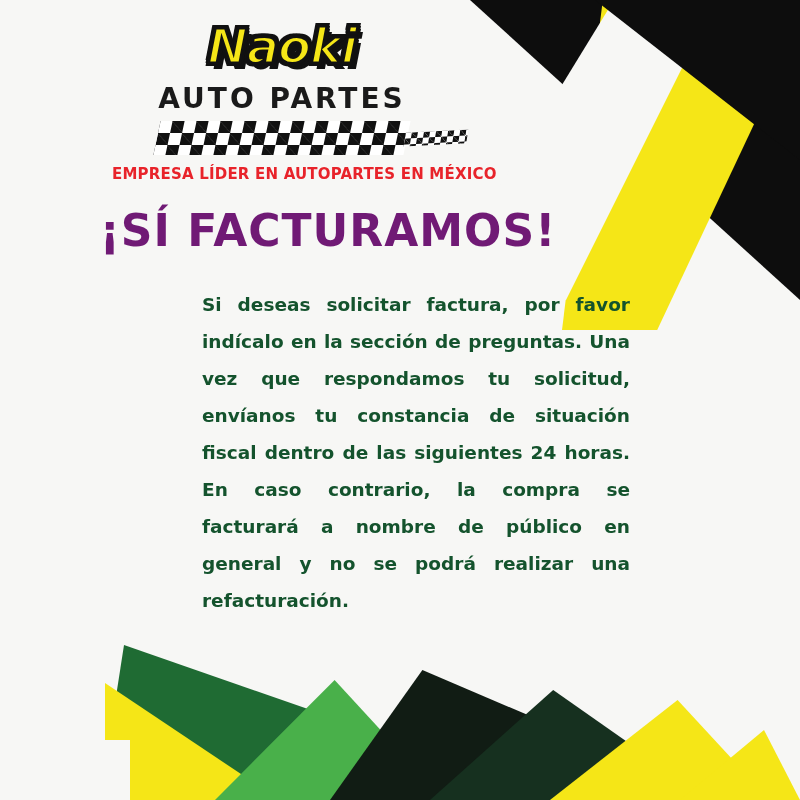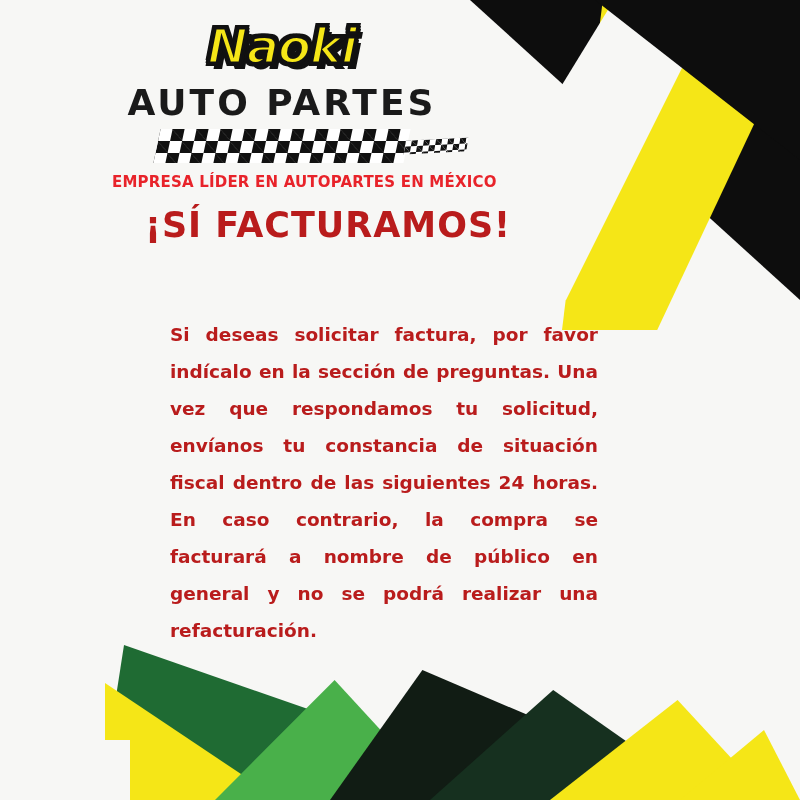--- a/index.html
+++ b/index.html
@@ -150,21 +150,21 @@
     text-shadow:
        3px 0 0 #111, -3px 0 0 #111, 0 3px 0 #111, 0 -3px 0 #111,
        3px 3px 0 #111, -3px 3px 0 #111, 3px -3px 0 #111, -3px -3px 0 #111,
        5px 6px 0 #111;
     margin: 0;
     white-space: nowrap;
   }
   .brand-sub {
     font-family: "DejaVu Sans", sans-serif;
     font-weight: bold;
-    font-size: 36px;
+    font-size: 28px;
     letter-spacing: 3px;
     color: #1a1a1a;
     margin-top: -4px;
   }
   
   .checker-wrap {
     position: relative;
     margin: 6px auto 0 auto;
     width: 250px;
     height: 34px;
@@ -206,37 +206,36 @@
 
   
   #headline {
     position: absolute;
     top: 205px;
     left: 0;
     width: 656px;
     text-align: center;
     font-family: "DejaVu Sans", sans-serif;
     font-weight: bold;
-    font-size: 35px;
+    font-size: 44px;
     letter-spacing: 1px;
-    color: #b91c1c;
+    color: #701a75;
   }
   #body-copy {
     position: absolute;
     top: 286px;
-    left: 170px;
+    left: 202px;
     width: 428px;
     font-family: "DejaVu Sans", sans-serif;
     font-weight: bold;
     font-size: 18.5px;
     line-height: 37px;
-    color: #b91c1c;
+    color: #14532d;
     text-align: justify;
     text-justify: inter-word;
-    margin-top: 30px;
   }
 </style>
 </head>
 <body>
 
 <div id="poster">
 
   <div class="shape tr-black"></div>
   <div class="shape tr-yellow"></div>
   <div class="shape tr-white"></div>

